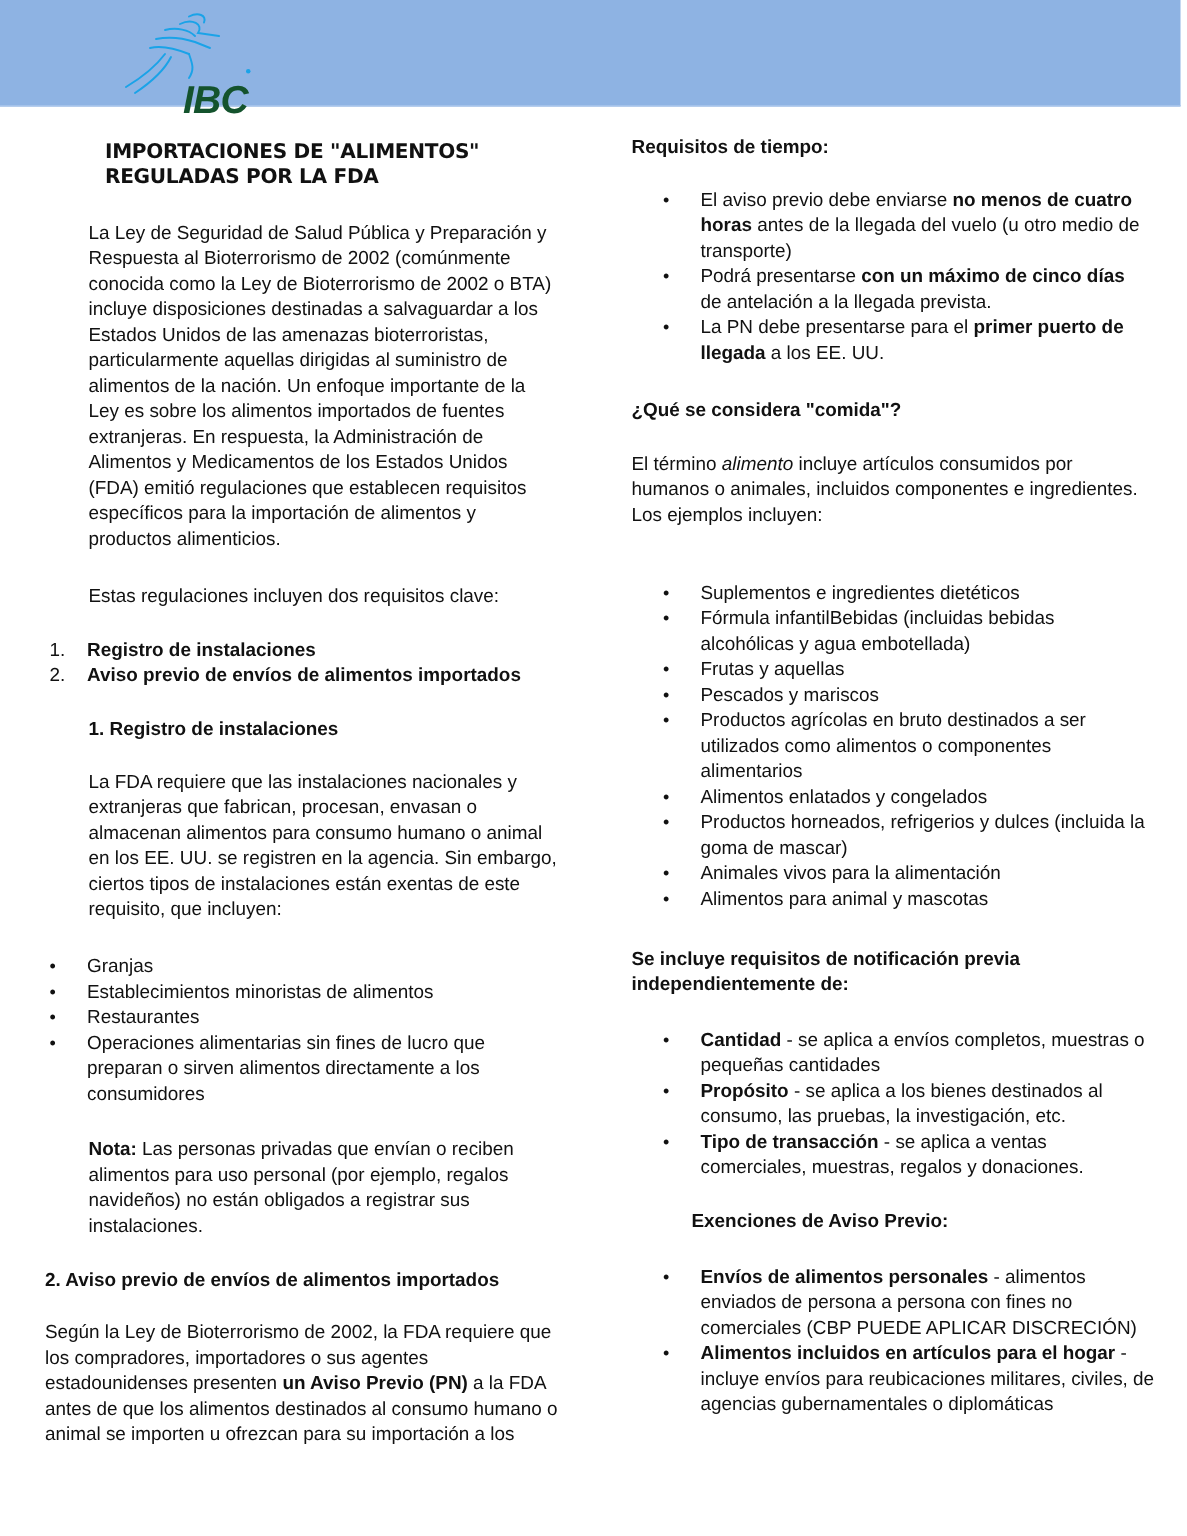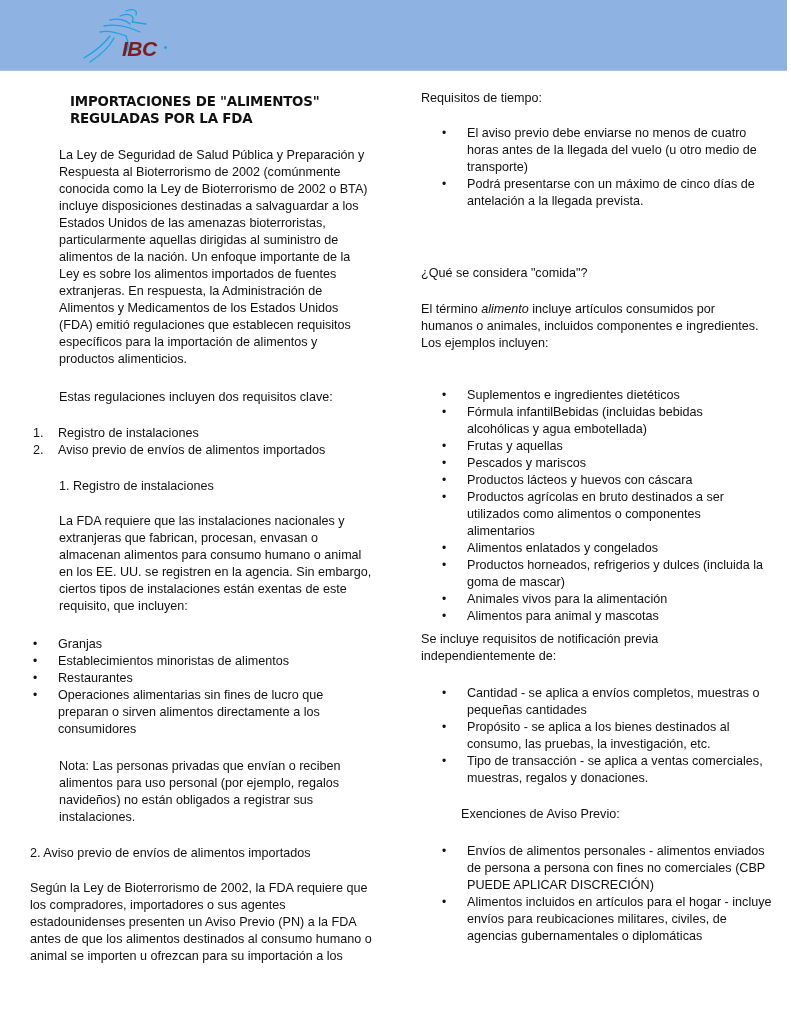--- a/index.html
+++ b/index.html
@@ -1,24 +1,24 @@
 <!DOCTYPE html>
 <html><head>
   <meta charset="utf-8">
   <style>
     * { box-sizing: border-box; margin: 0; padding: 0; }
     html, body { width: 791px; height: 1024px; background: #ffffff; overflow: hidden; }
     body { position: relative; font-family: "Liberation Sans", "DejaVu Sans", sans-serif; color: #111; font-size: 12.6px; line-height: 17px; }
     .banner { position: absolute; left: 0; top: 0; width: 787px; height: 71px; background: #8eb3e3; border-bottom: 1px solid #a4c2ea; }
     .logo { position: absolute; left: 80px; top: 6px; width: 90px; height: 62px; }
-    .logo-text { position: absolute; left: 42px; top: 34px; font-family: "Liberation Sans", sans-serif; font-weight: bold; font-style: italic; font-size: 21px; color: #7f1d1d; letter-spacing: -0.5px; }
+    .logo-text { position: absolute; left: 42px; top: 52px; font-family: "Liberation Sans", sans-serif; font-weight: bold; font-style: italic; font-size: 26px; color: #14532d; letter-spacing: -0.5px; }
     .logo-dot { position: absolute; left: 84px; top: 40px; width: 3px; height: 3px; border-radius: 50%; background: #1aa3e8; }
     .title { position: absolute; left: 70px; top: 93px; width: 300px; font-family: "DejaVu Sans", sans-serif; font-weight: bold; font-size: 13.4px; line-height: 17px; letter-spacing: -0.2px; }
     .p { position: absolute; }
-    b, .bold { font-weight: normal; }
+    b, .bold { font-weight: bold; }
     i { font-style: italic; }
     .list { position: absolute; list-style: none; }
     .list li { position: relative; }
     .bul::before { content: "\2022"; position: absolute; left: -25px; top: 0; font-size: 12px; }
     .num { position: absolute; left: -25px; top: 0; }
   </style>
 </head>
 <body>
 
 <div class="banner">
@@ -73,34 +73,34 @@
 
 <div class="p" style="left:30px; top:880px; width:350px;">
   <span>Según la Ley de Bioterrorismo de 2002, la FDA requiere que los compradores, importadores o sus agentes estadounidenses presenten </span><span class="bold">un Aviso Previo (PN)</span><span> a la FDA antes de que los alimentos destinados al consumo humano o animal se importen u ofrezcan para su importación a los</span>
 </div>
 
 <div class="p bold" style="left:421px; top:90px; width:340px;">Requisitos de tiempo:</div>
 
 <ul class="list" style="left:467px; top:125px; width:300px;">
   <li class="bul"><span>El aviso previo debe enviarse </span><b>no menos de cuatro horas</b><span> antes de la llegada del vuelo (u otro medio de transporte)</span></li>
   <li class="bul"><span>Podrá presentarse </span><b>con un máximo de cinco días</b><span> de antelación a la llegada prevista.</span></li>
+  <li class="bul"><span>La PN debe presentarse para el </span><b>primer puerto de llegada</b><span> a los EE. UU.</span></li>
 </ul>
 
 <div class="p bold" style="left:421px; top:265px; width:340px;">¿Qué se considera "comida"?</div>
 
 <div class="p" style="left:421px; top:301px; width:345px;">
   <span>El término </span><i>alimento</i><span> incluye artículos consumidos por humanos o animales, incluidos componentes e ingredientes. Los ejemplos incluyen:</span>
 </div>
 
 <ul class="list" style="left:467px; top:371px; width:300px;margin-top:16px;">
   <li class="bul">Suplementos e ingredientes dietéticos</li>
   <li class="bul">Fórmula infantilBebidas (incluidas bebidas alcohólicas y agua embotellada)</li>
   <li class="bul">Frutas y aquellas</li>
   <li class="bul">Pescados y mariscos</li>
-  <li class="bul">Productos lácteos y huevos con cáscara</li>
   <li class="bul">Productos agrícolas en bruto destinados a ser utilizados como alimentos o componentes alimentarios</li>
   <li class="bul">Alimentos enlatados y congelados</li>
   <li class="bul">Productos horneados, refrigerios y dulces (incluida la goma de mascar)</li>
   <li class="bul">Animales vivos para la alimentación</li>
   <li class="bul">Alimentos para animal y mascotas</li>
 </ul>
 
 <div class="p bold" style="left:421px; top:631px; width:270px;">Se incluye requisitos de notificación previa independientemente de:</div>
 
 <ul class="list" style="left:467px; top:685px; width:300px;">

